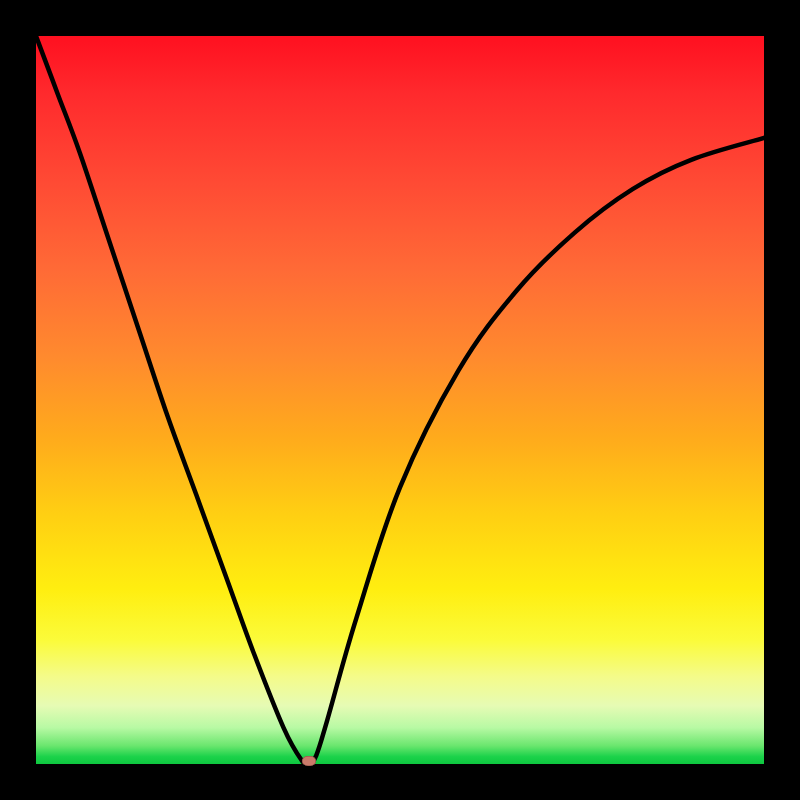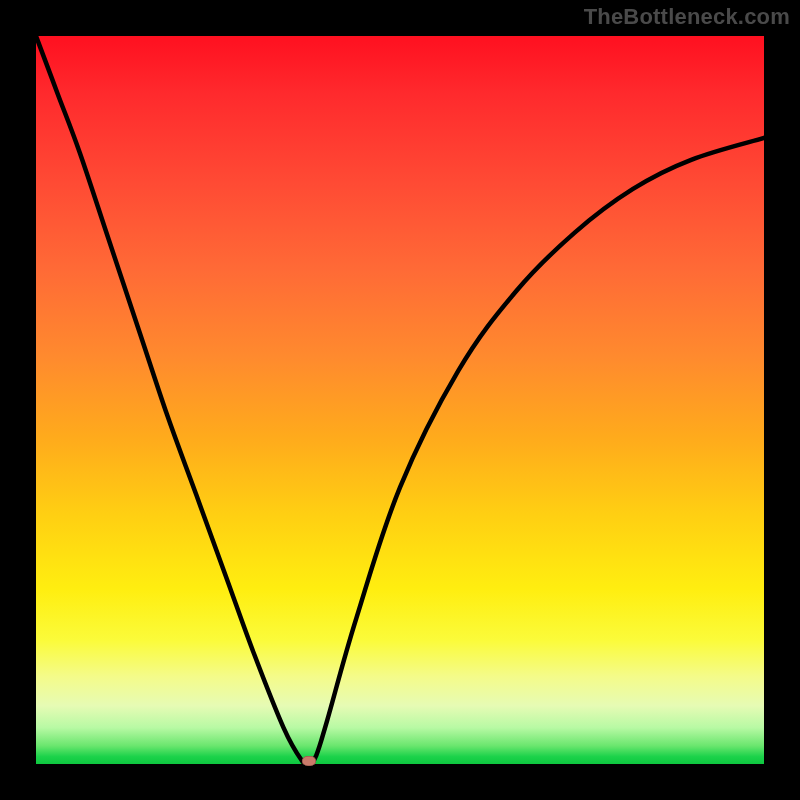--- a/index.html
+++ b/index.html
@@ -70,21 +70,20 @@
     border-radius: 6px / 5px;
     transform: translate(-50%, -50%);
     box-shadow: 0 0 0 0.5px #8a4f42 inset;
   }
 </style>
 </head>
 <body>
 
 <div class="frame">
 
-  <div class="watermark">TheBottleneck.com</div>
 
   <div class="plot-area">
 
     <svg class="curve" viewBox="0 0 728 728" preserveAspectRatio="none">
       <path id="curve-path" fill="none" stroke="#000" stroke-width="4.5" stroke-linecap="round" stroke-linejoin="round" d="M 0.0 0.0 C 3.9 10.5, 14.0 37.3, 21.8 58.2 C 29.7 79.2, 34.5 90.3, 43.7 116.5 C 52.9 142.7, 62.3 172.4, 72.8 203.8 C 83.3 235.3, 91.4 259.8, 101.9 291.2 C 112.4 322.6, 120.6 348.4, 131.0 378.6 C 141.5 408.7, 149.7 429.8, 160.2 458.6 C 170.6 487.5, 178.8 509.9, 189.3 538.7 C 199.8 567.5, 207.9 591.3, 218.4 618.8 C 228.9 646.3, 239.0 672.6, 247.5 691.6 C 256.0 710.6, 261.1 717.8, 265.7 724.4 C 270.3 730.9, 270.4 728.9, 273.0 728.0 C 275.6 727.1, 277.0 727.1, 280.3 719.3 C 283.6 711.4, 284.0 709.0, 291.2 684.3 C 298.4 659.7, 307.2 624.3, 320.3 582.4 C 333.4 540.5, 345.7 495.9, 364.0 451.4 C 382.3 406.8, 401.3 370.3, 422.2 334.9 C 443.2 299.5, 459.5 279.7, 480.5 254.8 C 501.4 229.9, 517.8 214.9, 538.7 196.6 C 559.7 178.2, 576.0 166.0, 597.0 152.9 C 617.9 139.8, 631.6 132.9, 655.2 123.8 C 678.8 114.6, 714.9 105.9, 728.0 101.9"></path>
     </svg>
 
     <div class="min-marker" id="min-marker" style="left: 273px; top: 725px;"></div>
   </div>
 

